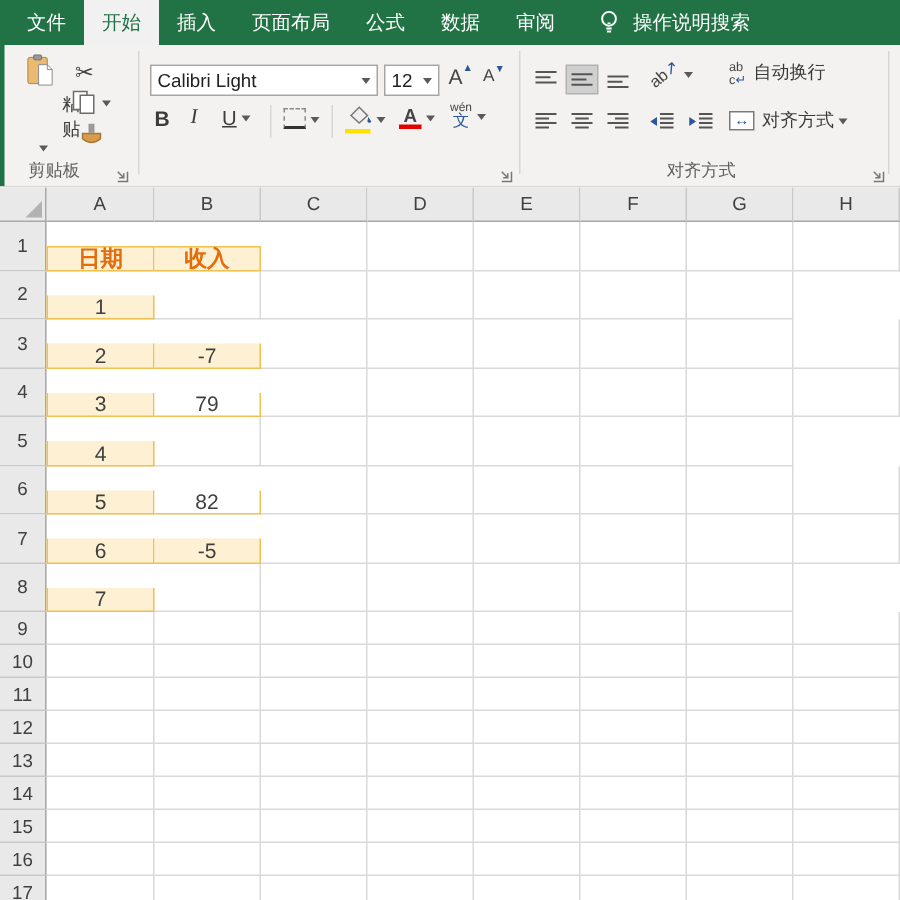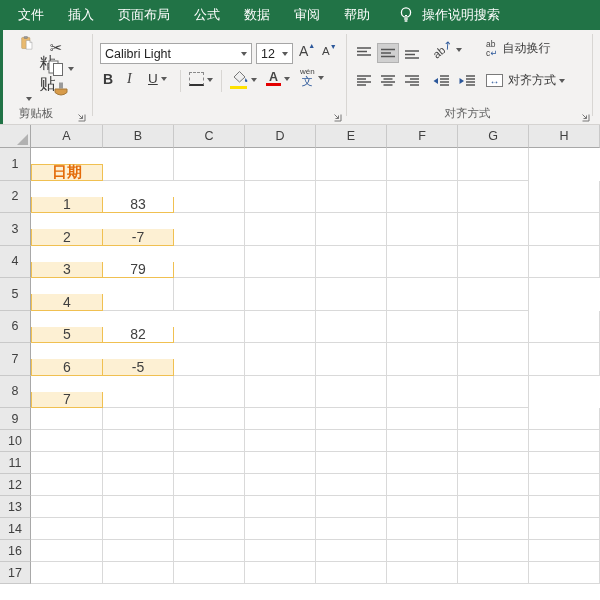--- a/index.html
+++ b/index.html
@@ -24,21 +24,21 @@
   .grp-label { position:absolute; top:76px; font-size:11.5px; color:#5f5f5f; text-align:center; }
   .launcher { position:absolute; top:81px; }
   .rbtn { position:absolute; display:flex; align-items:center; cursor:default; }
   .dar { width:0; height:0; border:3.5px solid transparent; border-top:4px solid #5a5a5a;
     display:inline-block; margin-left:3px; position:relative; top:2px; }
   .combo { position:absolute; background:#fff; border:1px solid #a6a6a6; height:21px;
     display:flex; align-items:center; padding:0 4px; font-size:12.5px; color:#222; }
   .combo .dar { margin-left:auto; }
   .paste { position:absolute; left:6px; top:6px; width:42px; height:66px; display:flex;
     flex-direction:column; align-items:center; cursor:default; }
-  .paste .lbl { margin-top:3px; font-size:16px;margin-left:41px; }
+  .paste .lbl { margin-top:3px; font-size:12px;margin-left:41px; }
   .letterB { font-weight:bold; font-size:14px; }
   .letterI { font-style:italic; font-family:"Liberation Serif",serif; font-size:14px; }
   .letterU { text-decoration:underline; font-size:13.5px; }
   .border-box { width:15px; height:14px; border:1px dashed #8a8a8a; display:inline-block; }
   .redbar { display:block; width:15px; height:3px; background:var(--swatch_red); margin-top:-1px; }
   .yelbar { display:block; width:17px; height:3px; background:var(--swatch_yellow); margin-top:0; }
   .selbtn { background:#d0d0d0; outline:1px solid #b2b2b2; }
   .phon { display:flex; flex-direction:column; align-items:center; line-height:1; }
   .phon .p1 { font-size:8px; color:#444; }
   .phon .p2 { font-size:11px; color:var(--blue); }
@@ -71,26 +71,26 @@
   .cell.t-fill { background:var(--cream); }
   .cell.t-white { background:#fff; }
   .cell.th { color:var(--orange); font-weight:bold; font-size:15px; }
 </style>
 </head>
 <body>
 
 <div class="tabbar">
   <div id="tabs">
       <div class="tab">文件</div>
+      <div class="tab active">开始</div>
       <div class="tab">插入</div>
       <div class="tab">页面布局</div>
       <div class="tab">公式</div>
       <div class="tab">数据</div>
       <div class="tab">审阅</div>
-      <div class="tab">帮助</div>
     </div>
   <div class="tellme">
     <svg width="16" height="18" viewBox="0 0 16 18">
       <circle cx="8" cy="6.5" r="4.6" fill="none" stroke="#fff" stroke-width="1.3"></circle>
       <path d="M6.2 13h3.6 M6.6 15h2.8" stroke="#fff" stroke-width="1.3" fill="none"></path>
       <path d="M7 9.5h2" stroke="#fff" stroke-width="1" fill="none"></path>
     </svg>
     <span>操作说明搜索</span>
   </div>
 </div>
@@ -283,31 +283,31 @@
         <div class="colhdr" style="width: 71px;">E</div>
         <div class="colhdr" style="width: 71px;">F</div>
         <div class="colhdr" style="width: 71px;">G</div>
         <div class="colhdr" style="width: 71px;">H</div>
       </div>
   </div>
   <div id="rows">
       <div class="row" style="height: 32.5px;">
         <div class="rowhdr">1</div>
         <div class="cell t t-top t-left th t-fill" style="width: 72px;">日期</div>
+        <div class="cell t t-top th t-fill" style="width: 71px;">收入</div>
         <div class="cell" style="width: 71px;"></div>
         <div class="cell" style="width: 71px;"></div>
         <div class="cell" style="width: 71px;"></div>
         <div class="cell" style="width: 71px;"></div>
         <div class="cell" style="width: 71px;"></div>
         <div class="cell" style="width: 71px;"></div>
       </div>
       <div class="row" style="height: 32.5px;">
         <div class="rowhdr">2</div>
         <div class="cell t t-left t-fill" style="width: 72px;">1</div>
-        <div class="cell t t-white" style="width: 71px;">83</div>
         <div class="cell" style="width: 71px;"></div>
         <div class="cell" style="width: 71px;"></div>
         <div class="cell" style="width: 71px;"></div>
         <div class="cell" style="width: 71px;"></div>
         <div class="cell" style="width: 71px;"></div>
         <div class="cell" style="width: 71px;"></div>
       </div>
       <div class="row" style="height: 32.5px;">
         <div class="rowhdr">3</div>
         <div class="cell t t-left t-fill" style="width: 72px;">2</div>
@@ -432,20 +432,31 @@
         <div class="cell" style="width: 72px;"></div>
         <div class="cell" style="width: 71px;"></div>
         <div class="cell" style="width: 71px;"></div>
         <div class="cell" style="width: 71px;"></div>
         <div class="cell" style="width: 71px;"></div>
         <div class="cell" style="width: 71px;"></div>
         <div class="cell" style="width: 71px;"></div>
         <div class="cell" style="width: 71px;"></div>
       </div>
       <div class="row" style="height: 22px;">
+        <div class="rowhdr">15</div>
+        <div class="cell" style="width: 72px;"></div>
+        <div class="cell" style="width: 71px;"></div>
+        <div class="cell" style="width: 71px;"></div>
+        <div class="cell" style="width: 71px;"></div>
+        <div class="cell" style="width: 71px;"></div>
+        <div class="cell" style="width: 71px;"></div>
+        <div class="cell" style="width: 71px;"></div>
+        <div class="cell" style="width: 71px;"></div>
+      </div>
+      <div class="row" style="height: 22px;">
         <div class="rowhdr">16</div>
         <div class="cell" style="width: 72px;"></div>
         <div class="cell" style="width: 71px;"></div>
         <div class="cell" style="width: 71px;"></div>
         <div class="cell" style="width: 71px;"></div>
         <div class="cell" style="width: 71px;"></div>
         <div class="cell" style="width: 71px;"></div>
         <div class="cell" style="width: 71px;"></div>
         <div class="cell" style="width: 71px;"></div>
       </div>

